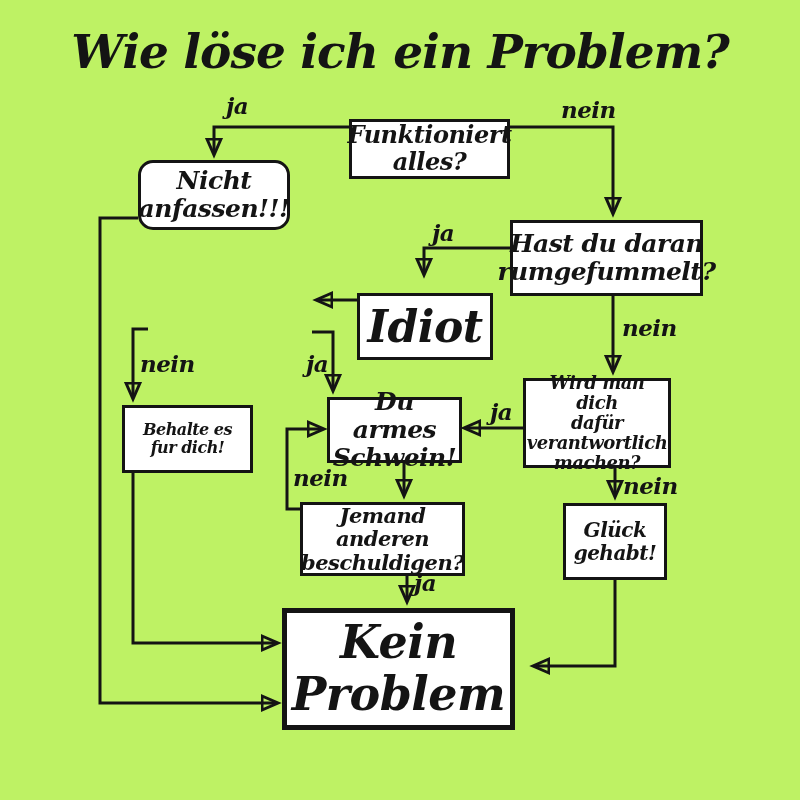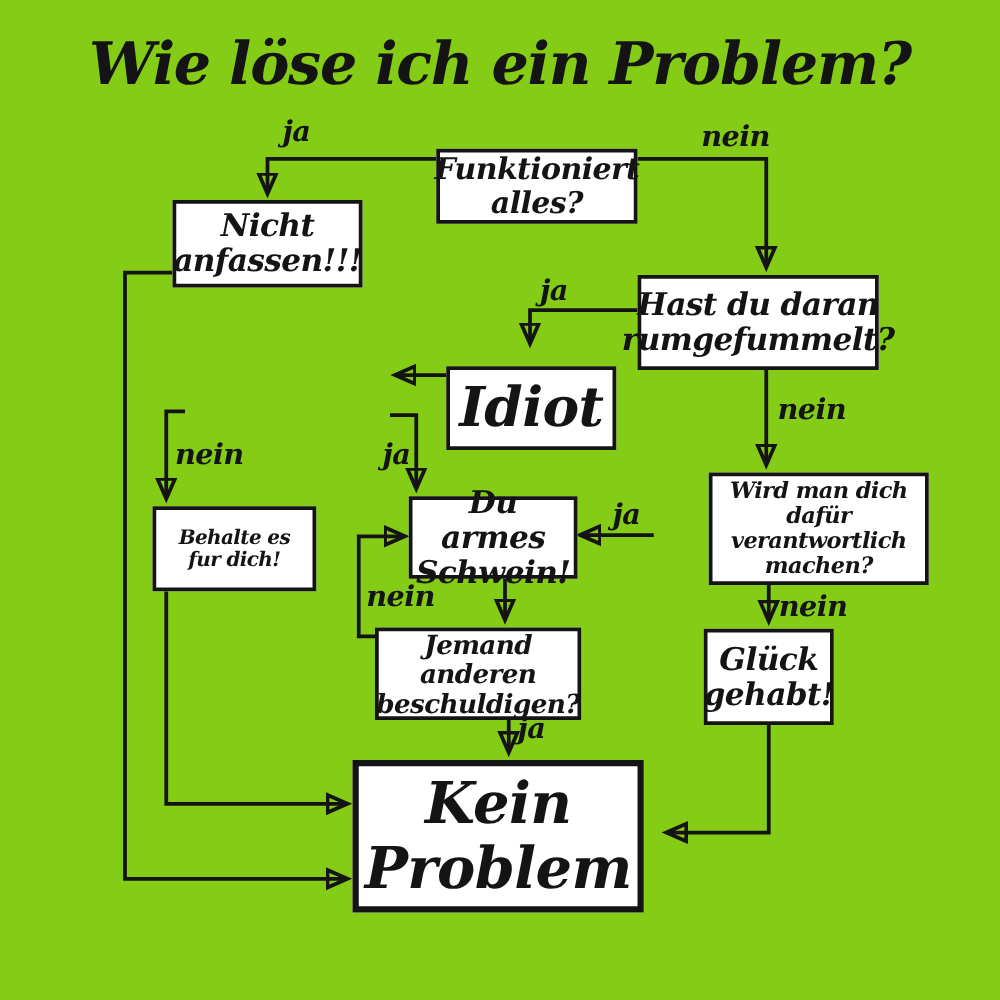--- a/index.html
+++ b/index.html
@@ -4,21 +4,21 @@
 <style>
   html, body {
     margin: 0;
     padding: 0;
     background: #ffffff;
   }
   .canvas {
     position: relative;
     width: 800px;
     height: 800px;
-    background: #84cc16;
+    background: #bef264;
     font-family: "DejaVu Serif", serif;
     color: #141414;
     overflow: hidden;
   }
   .title {
     position: absolute;
     left: 0;
     right: 0;
     top: 24px;
     margin: 0;
@@ -94,40 +94,40 @@
     <path d="M300,509 L287,509 L287,429 L323,429" marker-end="url(#arrow)"></path>
     <path d="M407,565 L407,601" marker-end="url(#arrow)"></path>
     <path d="M133,473 L133,643 L277,643" marker-end="url(#arrow)"></path>
     <path d="M138,218 L100,218 L100,703 L277,703" marker-end="url(#arrow)"></path>
     <path d="M615,580 L615,666 L534,666" marker-end="url(#arrow)"></path>
   </svg>
 
   <div class="box" style="left:349px; top:119px; width:161px; height:60px; font-size:24px;">Funktioniert
 alles?</div>
 
-  <div class="box" style="left:138px; top:160px; width:152px; height:70px; font-size:25px;">Nicht
+  <div class="box" style="left:138px; top:160px; width:152px; height:70px; font-size:25px;border-radius:15px;">Nicht
 anfassen!!!</div>
 
   <div class="box" style="left:510px; top:220px; width:193px; height:76px; font-size:25px;">Hast du daran
 rumgefummelt?</div>
 
   <div class="box" style="left:357px; top:281px; width:136px; height:67px; font-size:44px;margin-top:12px;">Idiot</div>
 
 
   <div class="box" style="left:122px; top:405px; width:131px; height:68px; font-size:16px;">Behalte es
 fur dich!</div>
 
   <div class="box" style="left:327px; top:397px; width:135px; height:66px; font-size:25px;">Du armes
 Schwein!</div>
 
-  <div class="box" style="left:523px; top:378px; width:176px; height:90px; font-size:18px;margin-left:44px;">Wird man dich
+  <div class="box" style="left:523px; top:378px; width:148px; height:90px; font-size:18px;">Wird man dich
 dafür verantwortlich
 machen?</div>
 
-  <div class="box" style="left:563px; top:503px; width:104px; height:77px; font-size:25px;">Glück
+  <div class="box" style="left:563px; top:503px; width:104px; height:77px; font-size:20px;">Glück
 gehabt!</div>
 
   <div class="box" style="left:300px; top:502px; width:165px; height:74px; font-size:21px;">Jemand anderen
 beschuldigen?</div>
 
   <div class="box big" style="left:282px; top:608px; width:233px; height:122px; font-size:46px;">Kein
 Problem</div>
 
   <span class="edge-label" style="left:226px; top:94px;">ja</span>
 

